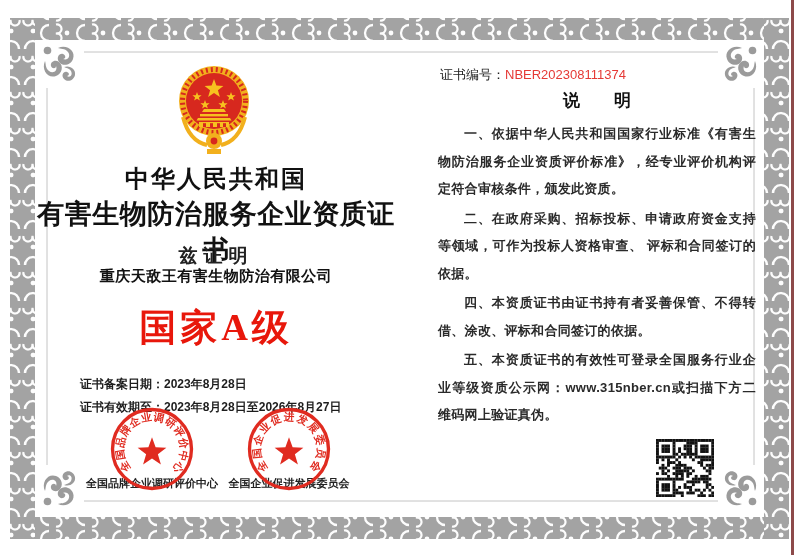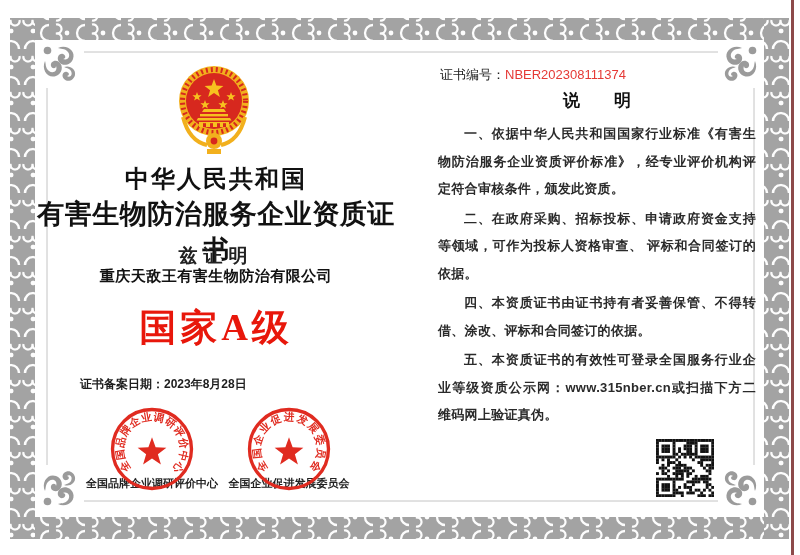--- a/index.html
+++ b/index.html
@@ -122,20 +122,21 @@
   </div>
 
   <div id="title1" class="abs">中华人民共和国</div>
   <div id="title2" class="abs">有害生物防治服务企业资质证书</div>
   <div id="certify" class="abs">兹证明</div>
   <div id="company" class="abs">重庆天敌王有害生物防治有限公司</div>
   <div id="grade" class="abs">国家A级</div>
 
   <div id="dates" class="abs">
     <div>证书备案日期：2023年8月28日</div>
+    <div>证书有效期至：2023年8月28日至2026年8月27日</div>
   </div>
 
   <div id="expl-title" class="abs">说　　明</div>
   <div id="expl" class="abs">
     <p>一、依据中华人民共和国国家行业标准《有害生物防治服务企业资质评价标准》，经专业评价机构评定符合审核条件，颁发此资质。</p>
     <p>二、在政府采购、招标投标、申请政府资金支持等领域，可作为投标人资格审查、 评标和合同签订的依据。</p>
     <p>四、本资质证书由证书持有者妥善保管、不得转借、涂改、评标和合同签订的依据。</p>
     <p>五、本资质证书的有效性可登录全国服务行业企业等级资质公示网：www.315nber.cn或扫描下方二维码网上验证真伪。</p>
   </div>
 

